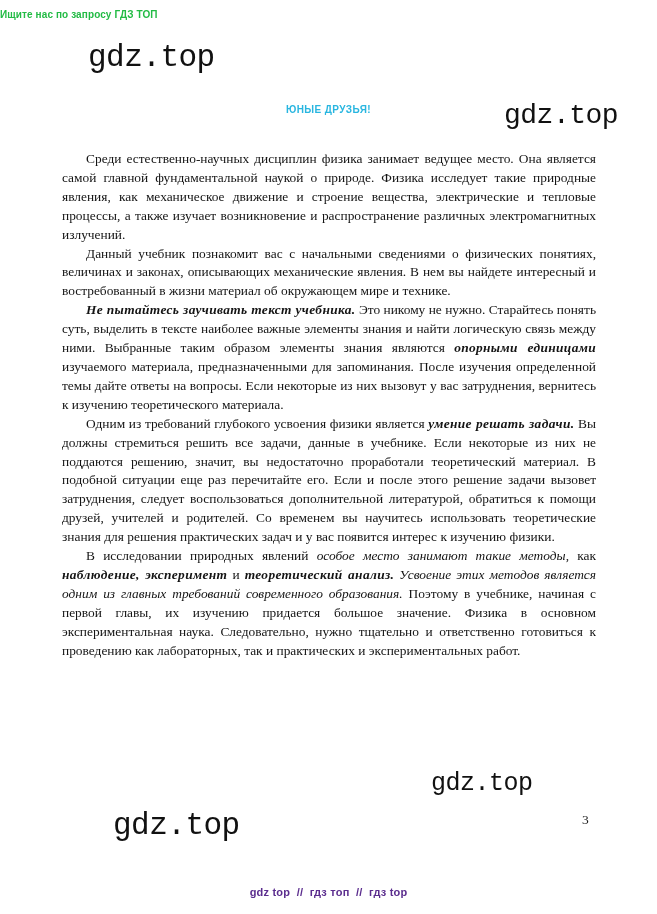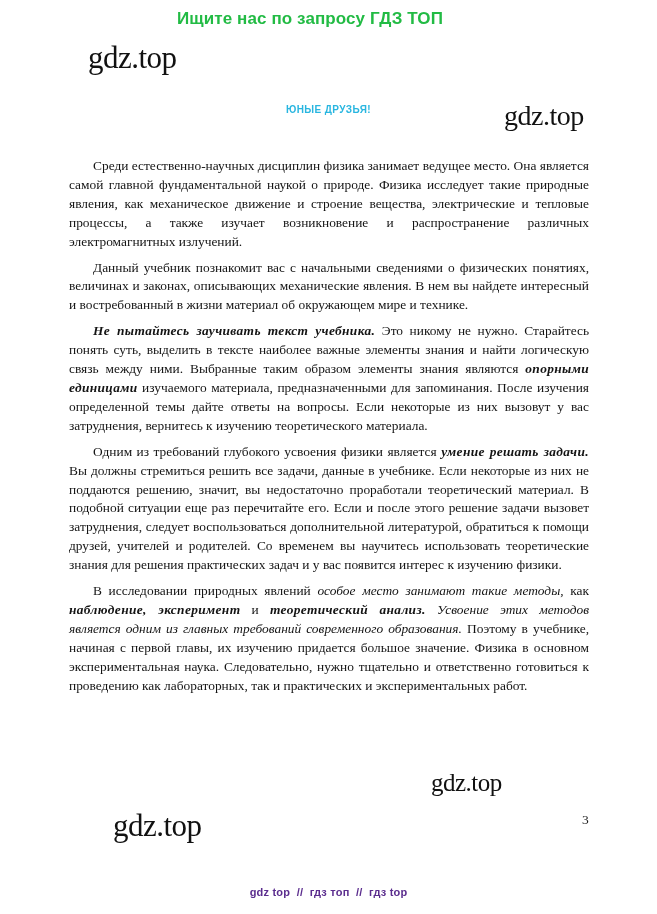--- a/index.html
+++ b/index.html
@@ -16,33 +16,33 @@
     font-family: "Liberation Serif", "DejaVu Serif", serif;
     color: #141414;
   }
 
   
   #promo-banner {
     position: absolute;
     top: 9px;
     left: 0;
     width: 620px;
-    text-align: center;
+    text-align: left;
     font-family: "Liberation Sans", "DejaVu Sans", sans-serif;
-    font-size: 17px;
+    font-size: 10px;
     font-weight: 700;
     letter-spacing: .1px;
     color: #22bb44;
     white-space: pre;
   }
 
   
   .watermark {
     position: absolute;
-    font-family: Liberation Serif, serif;
+    font-family: Liberation Mono, monospace;
     font-weight: 400;
     color: #111111;
     white-space: pre;
     letter-spacing: -0.5px;
   }
   #watermark-top-left   { left: 88px;  top: 40px;  font-size: 31px; }
   #watermark-top-right  { left: 504px; top: 100px; font-size: 28px; }
   #watermark-bottom-left{ left: 113px; top: 808px; font-size: 31px; }
   #watermark-bottom-right{ left: 431px; top: 769px; font-size: 25px; }
 
@@ -68,21 +68,21 @@
     left: 62px;
     width: 534px;
     font-size: 13.4px;
     line-height: 18.9px;
     text-align: justify;
     text-justify: inter-word;
     -webkit-hyphens: none;
     hyphens: none;
   }
   #article-body p {
-    margin: 7px;
+    margin: 0;
     text-indent: 24px;
   }
   .b-i {            
     font-weight: 700;
     font-style: italic;
     letter-spacing: .35px;
   }
   .i {              
     font-style: italic;
   }

